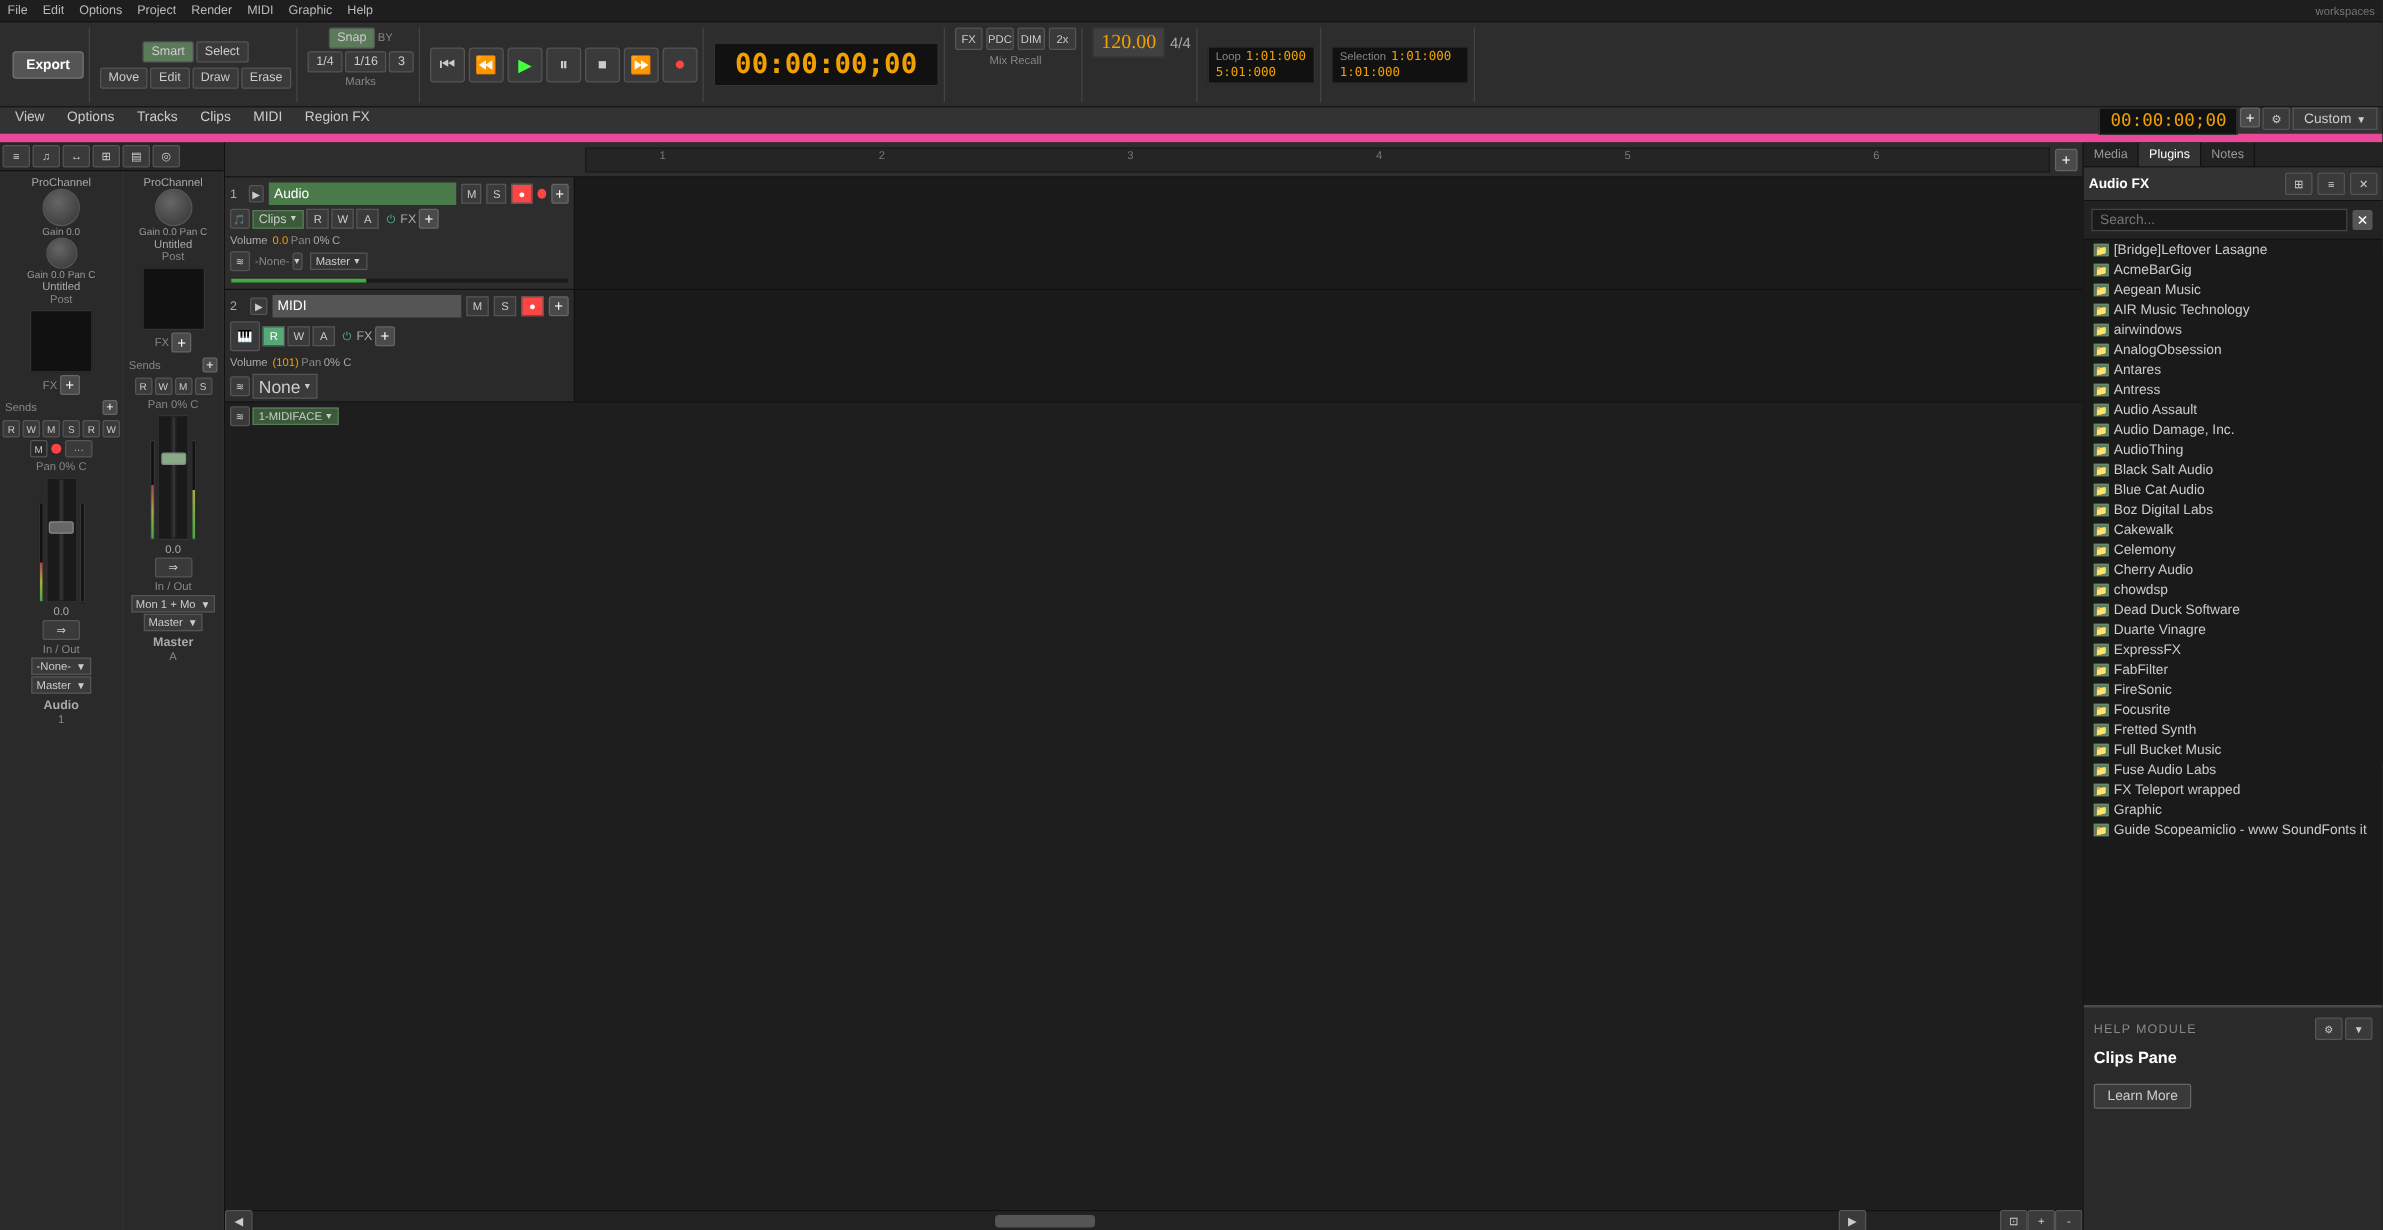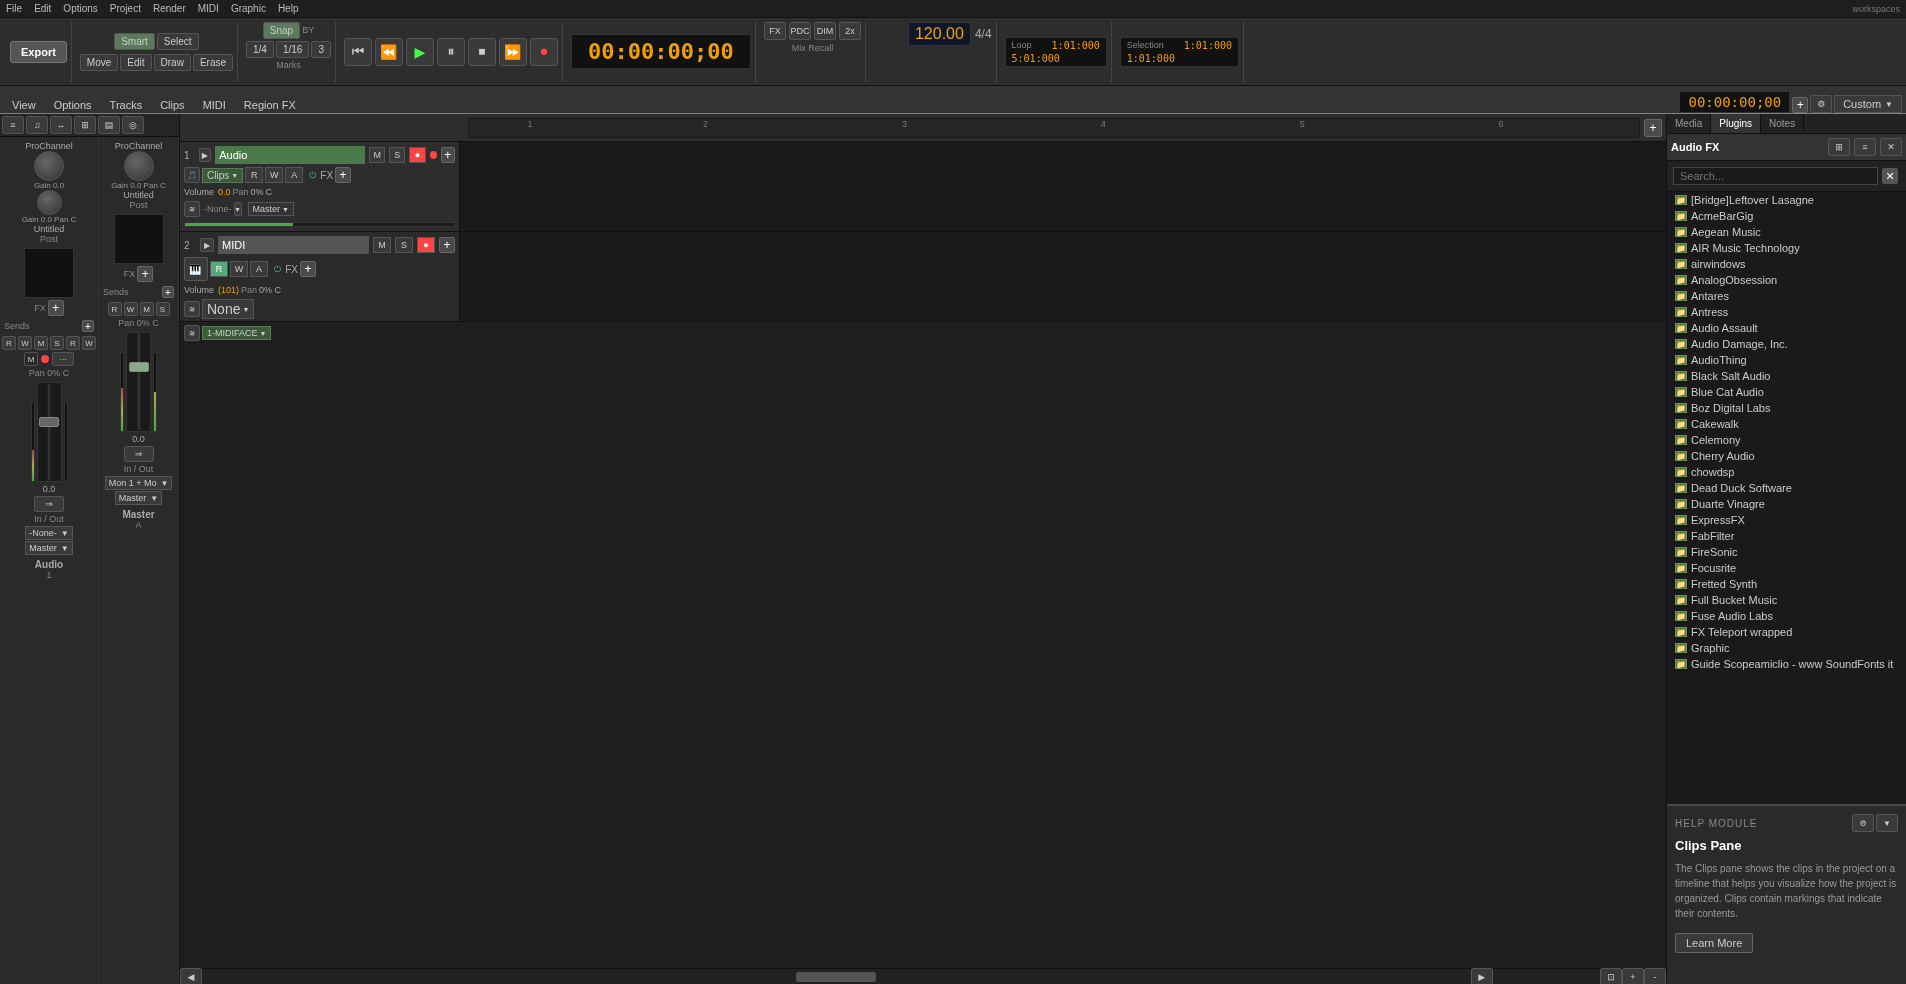--- a/index.html
+++ b/index.html
@@ -89,38 +89,37 @@
       height: 18px;
       cursor: pointer;
       font-size: 9px;
       display: flex;
       align-items: center;
       justify-content: center;
       border-radius: 2px;
     }
 
     .bpm-display {
-      background: #0f172a;
+      background: #404040;
       color: #f0a000;
-      font-family: Liberation Sans, sans-serif;
+      font-family: Liberation Serif, serif;
       font-size: 16px;
       padding: 2px 6px;
       border: 1px solid #333;
-      margin-left: 34px;
     }
 
     
     .second-toolbar {
       background: #333;
       height: 28px;
       display: flex;
-      align-items: flex-end;
+      align-items: flex-start;
       padding: 0 4px;
       gap: 2px;
-      border-bottom: 1px solid #ec4899;
+      border-bottom: 7px solid #ec4899;
     }
     .sec-btn {
       background: transparent;
       border: none;
       color: #ccc;
       padding: 2px 8px;
       cursor: pointer;
       font-size: 11px;
     }
 
@@ -489,21 +488,21 @@
       flex-direction: column;
       gap: 2px;
       background: #111;
       padding: 2px 6px;
       border: 1px solid #333;
     }
 
     .loop-row {
       display: flex;
       align-items: center;
-      gap: 20px;
+      gap: 4px;
       font-size: 9px;
       color: #aaa;
     }
 
     .loop-val {
       color: #f0a000;
       font-family: monospace;
       font-size: 10px;
     }
 
@@ -1142,17 +1141,16 @@
 
     <div class="help-module">
       <div class="help-module-header">
         <span class="help-module-title">HELP MODULE</span>
         <div style="display:flex;gap:2px;">
           <button class="small-btn" style="font-size:8px;">⚙</button>
           <button class="small-btn" style="font-size:8px;">▼</button>
         </div>
       </div>
       <div class="help-section-title">Clips Pane</div>
-      <div class="help-text">The Clips pane shows the clips in the project on a timeline that helps you visualize how the project is organized. Clips contain markings that indicate their contents.</div>
       <button class="learn-more-btn">Learn More</button>
     </div>
   </div>
 </div>
 
 </body></html>

